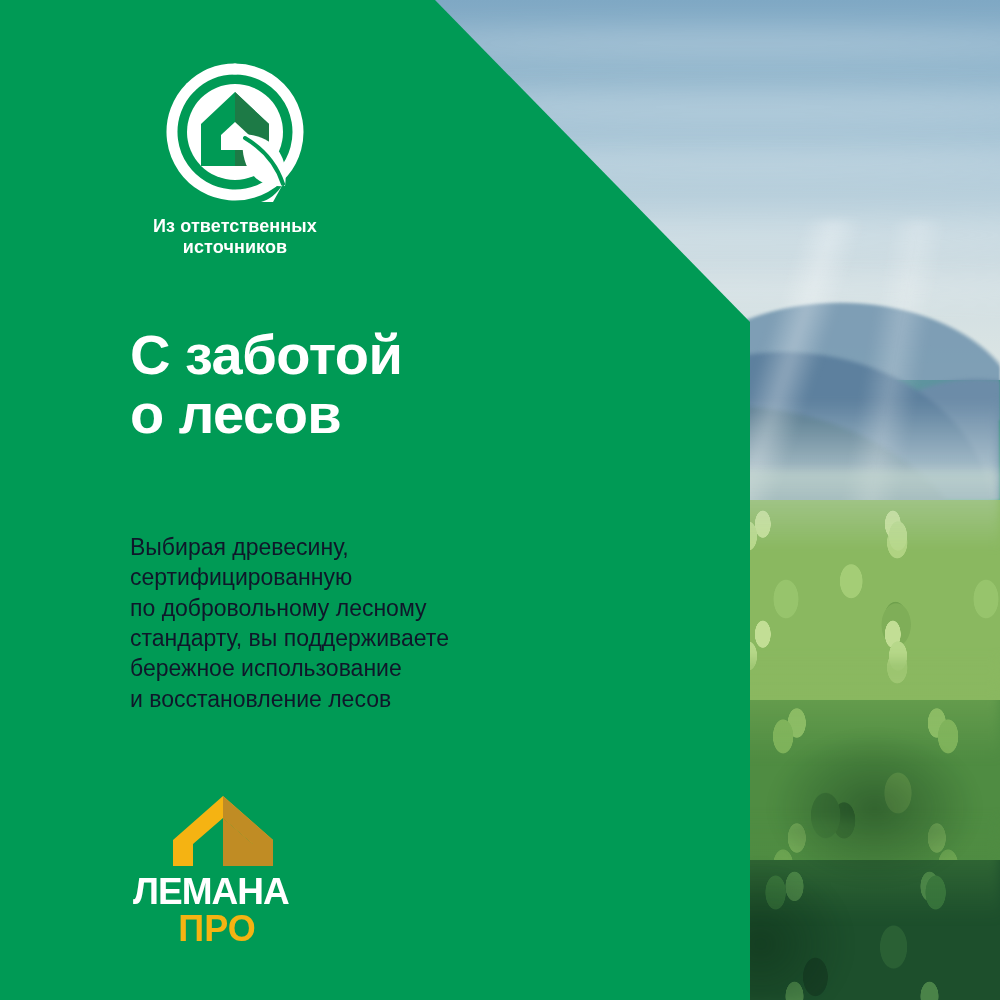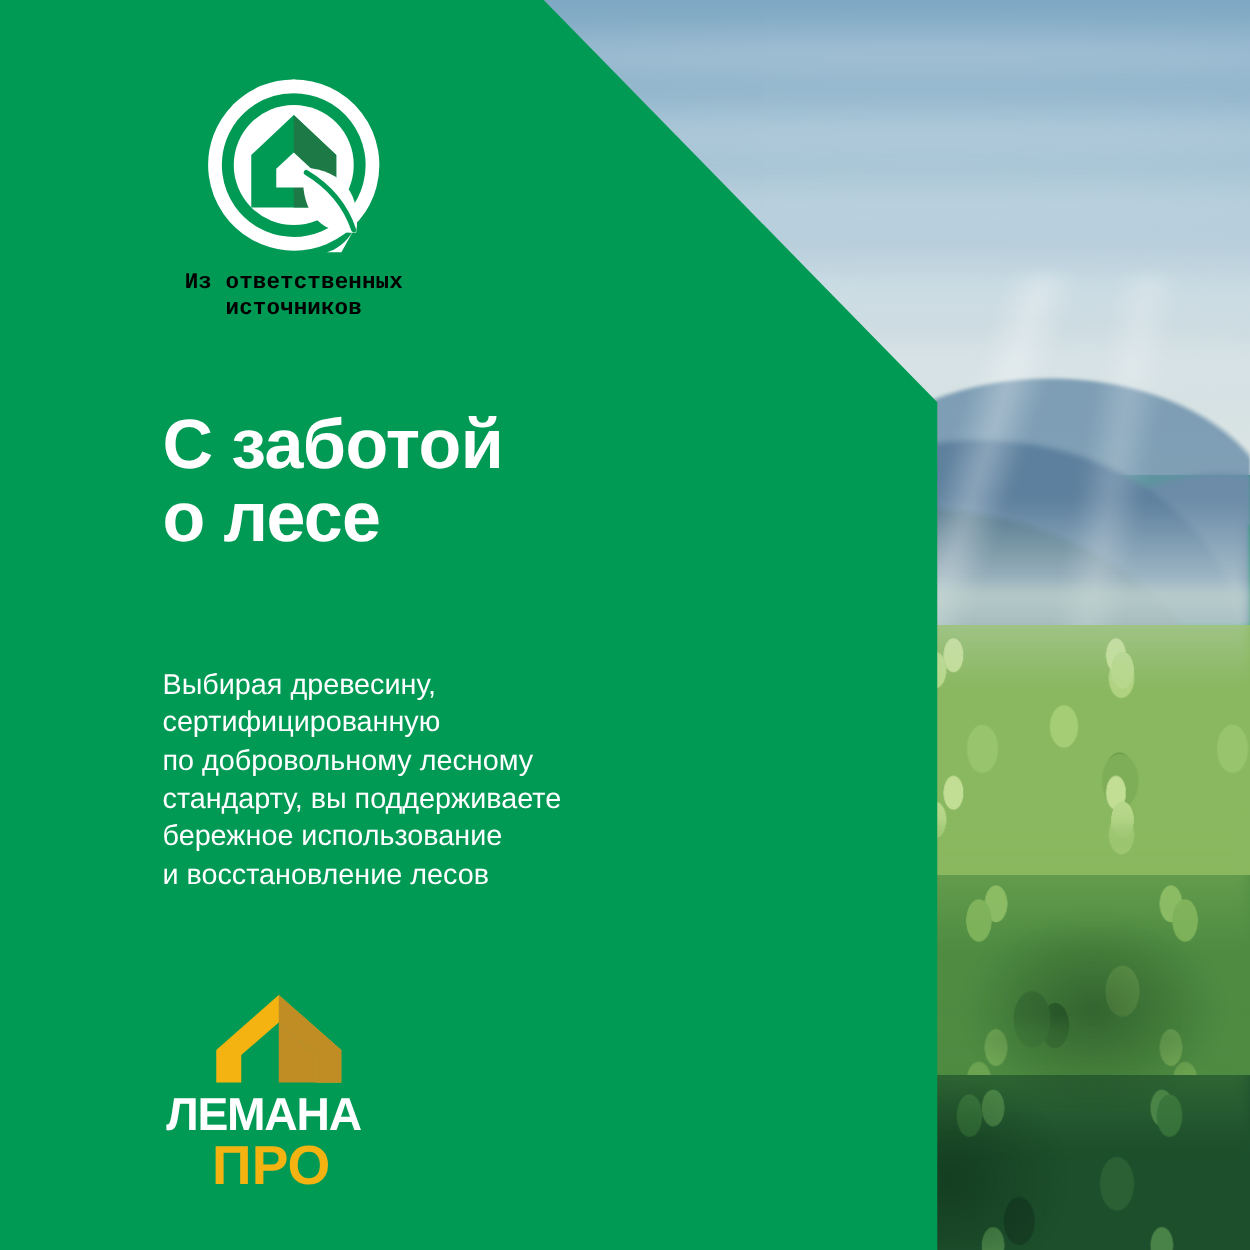--- a/index.html
+++ b/index.html
@@ -202,27 +202,26 @@
   .cert-badge {
     position: absolute;
     left: 130px;
     top: 62px;
     width: 210px;
     text-align: center;
   }
   .cert-mark { width: 140px; height: 140px; display: block; margin: 0 auto; }
   .cert-caption {
     margin-top: 14px;
-    color: #000000;
+    color: #ffffff;
     font-size: 18px;
     font-weight: bold;
     line-height: 1.18;
     letter-spacing: .1px;
     white-space: pre-line;
-    font-family: Liberation Mono, monospace;
   }
 
   
   .headline {
     position: absolute;
     left: 130px;
     top: 325px;
     width: 420px;
     color: #ffffff;
     font-size: 56px;
@@ -231,21 +230,21 @@
     letter-spacing: -0.5px;
     white-space: pre-line;
   }
 
   
   .bodycopy {
     position: absolute;
     left: 130px;
     top: 532px;
     width: 430px;
-    color: #ffffff;
+    color: #0f172a;
     font-size: 23px;
     font-weight: normal;
     line-height: 1.32;
     white-space: pre-line;
   }
 
   
   .brand {
     position: absolute;
     left: 133px;
@@ -255,21 +254,21 @@
   .brand-house { display: block; margin: 0 0 4px 36px; }
   .brand-name {
     color: #ffffff;
     font-size: 37px;
     font-weight: bold;
     letter-spacing: -1px;
     line-height: .95;
   }
   .brand-sub {
     color: #f5b312;
-    font-size: 44px;
+    font-size: 36px;
     font-weight: bold;
     letter-spacing: 0px;
     line-height: 1;
     text-align: center;
     width: 168px;
     margin-top: 2px;
   }
 </style>
 </head>
 <body>
@@ -320,21 +319,21 @@
 
         <path d="M78 72 C110 74 124 94 120 124 C92 126 74 108 78 72 Z" fill="#ffffff"></path>
         <path d="M80 76 C100 88 112 104 118 122" fill="none" stroke="#009a55" stroke-width="4" stroke-linecap="round"></path>
         <path d="M118 122 C112 132 104 138 96 140 L108 140 Z" fill="#ffffff"></path>
       </svg>
       <div class="cert-caption">Из ответственных
 источников</div>
     </div>
 
     <h1 class="headline">С заботой
-о лесе</h1>
+о лесов</h1>
 
     <p class="bodycopy">Выбирая древесину,
 сертифицированную
 по добровольному лесному
 стандарту, вы поддерживаете
 бережное использование
 и восстановление лесов</p>
 
     <div class="brand">
       <svg class="brand-house" width="108" height="78" viewBox="0 0 108 78">

